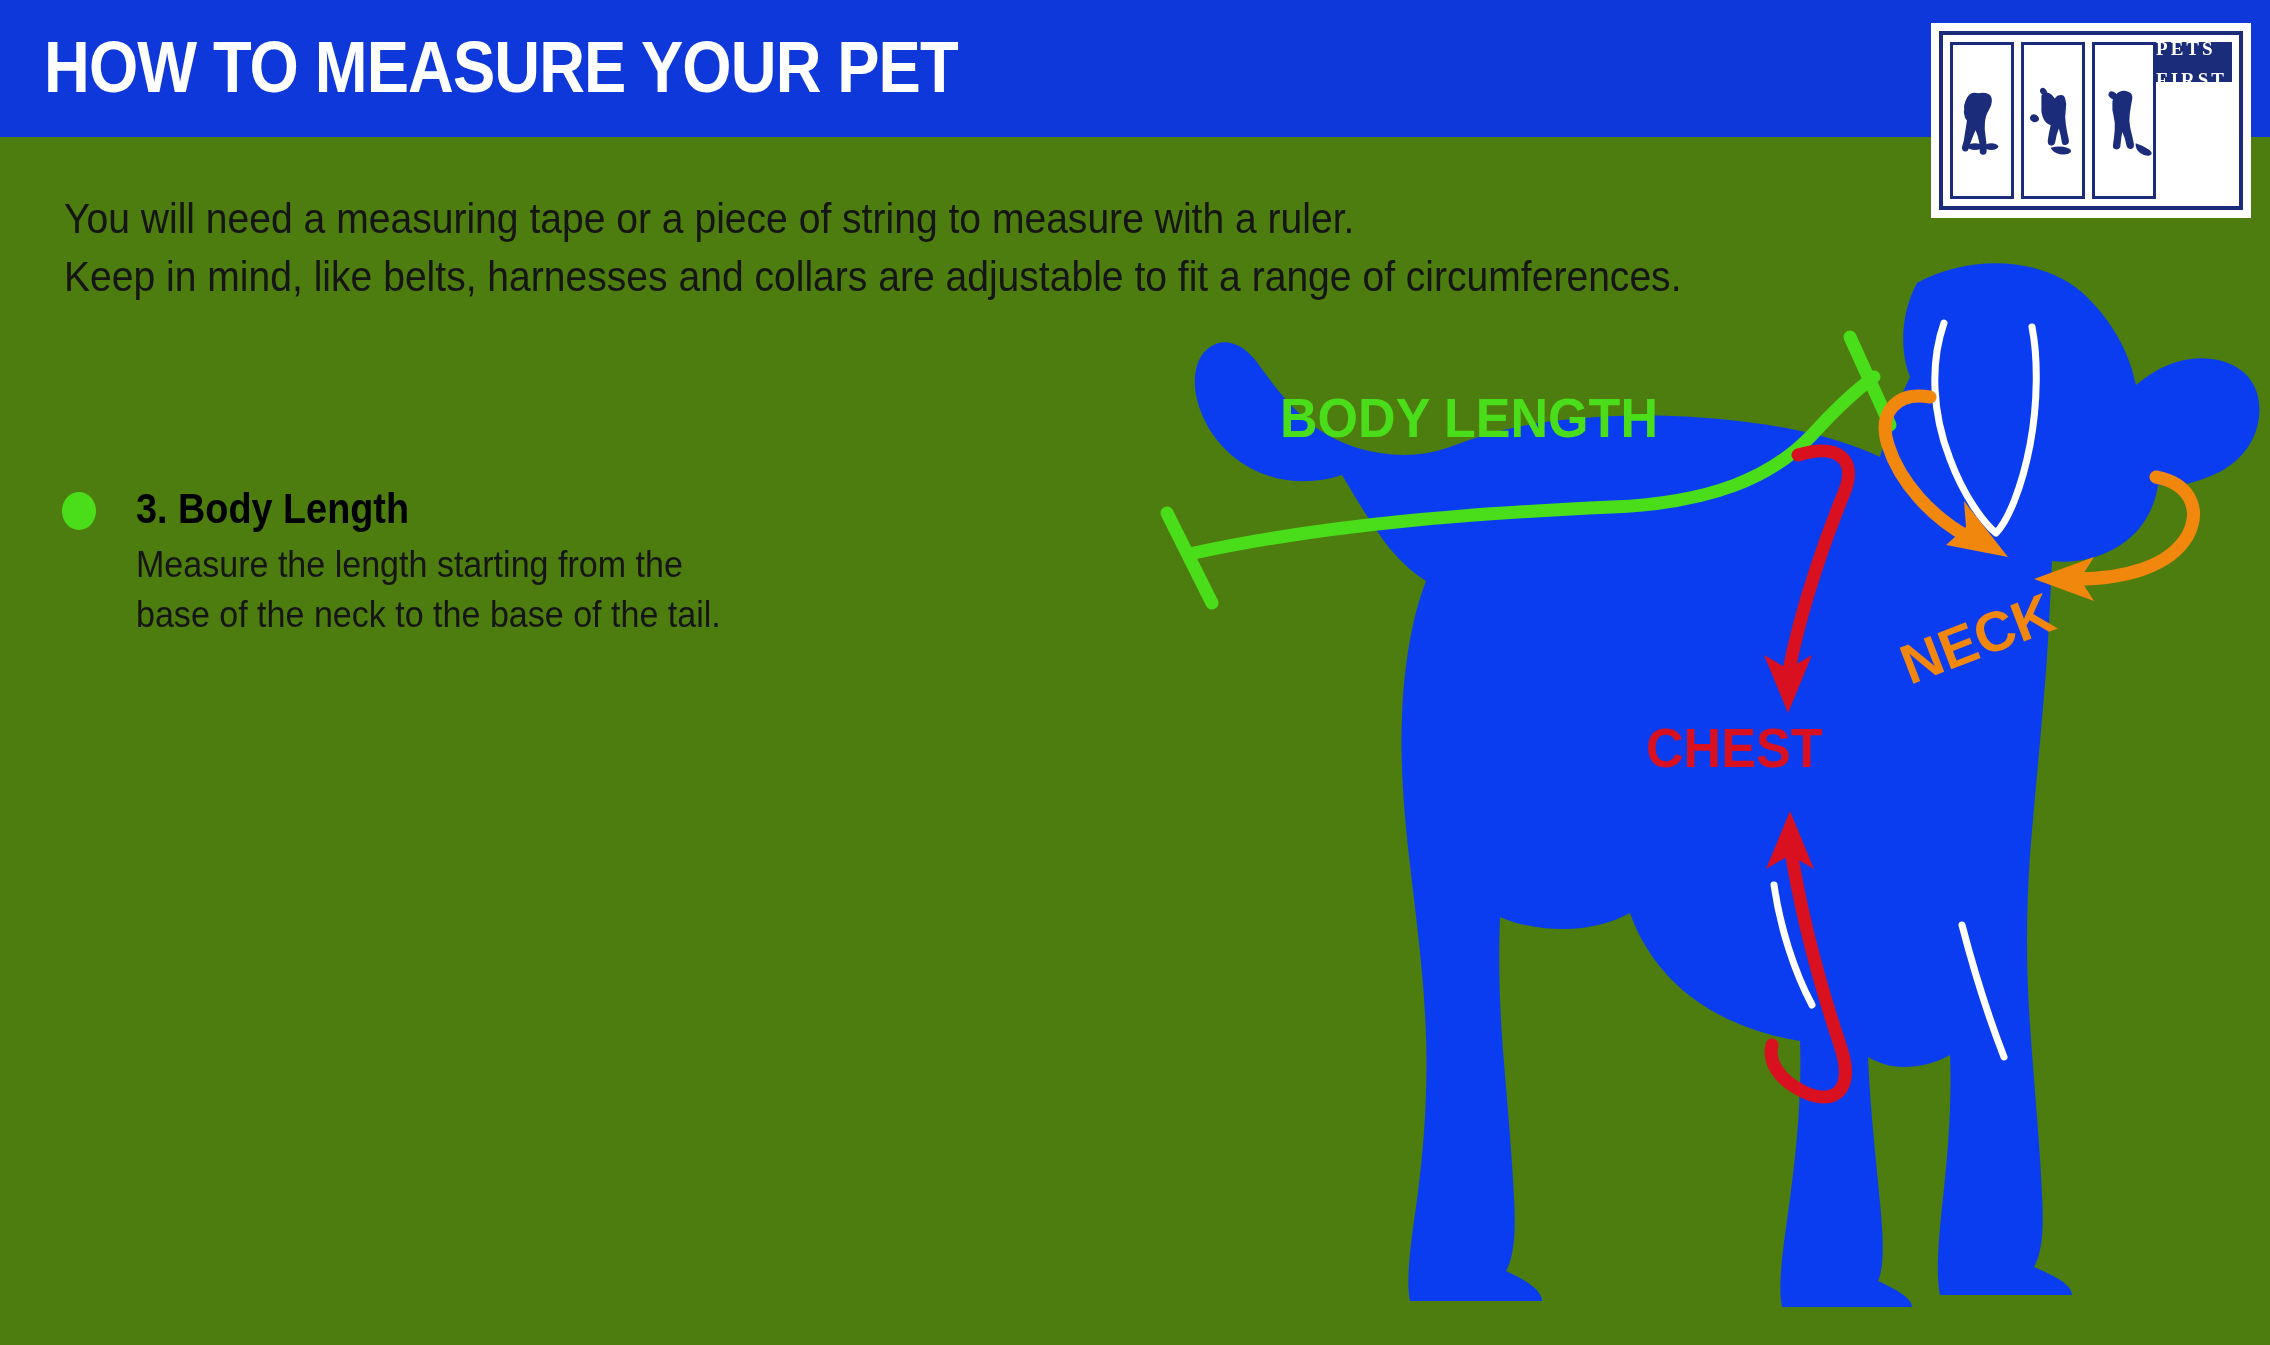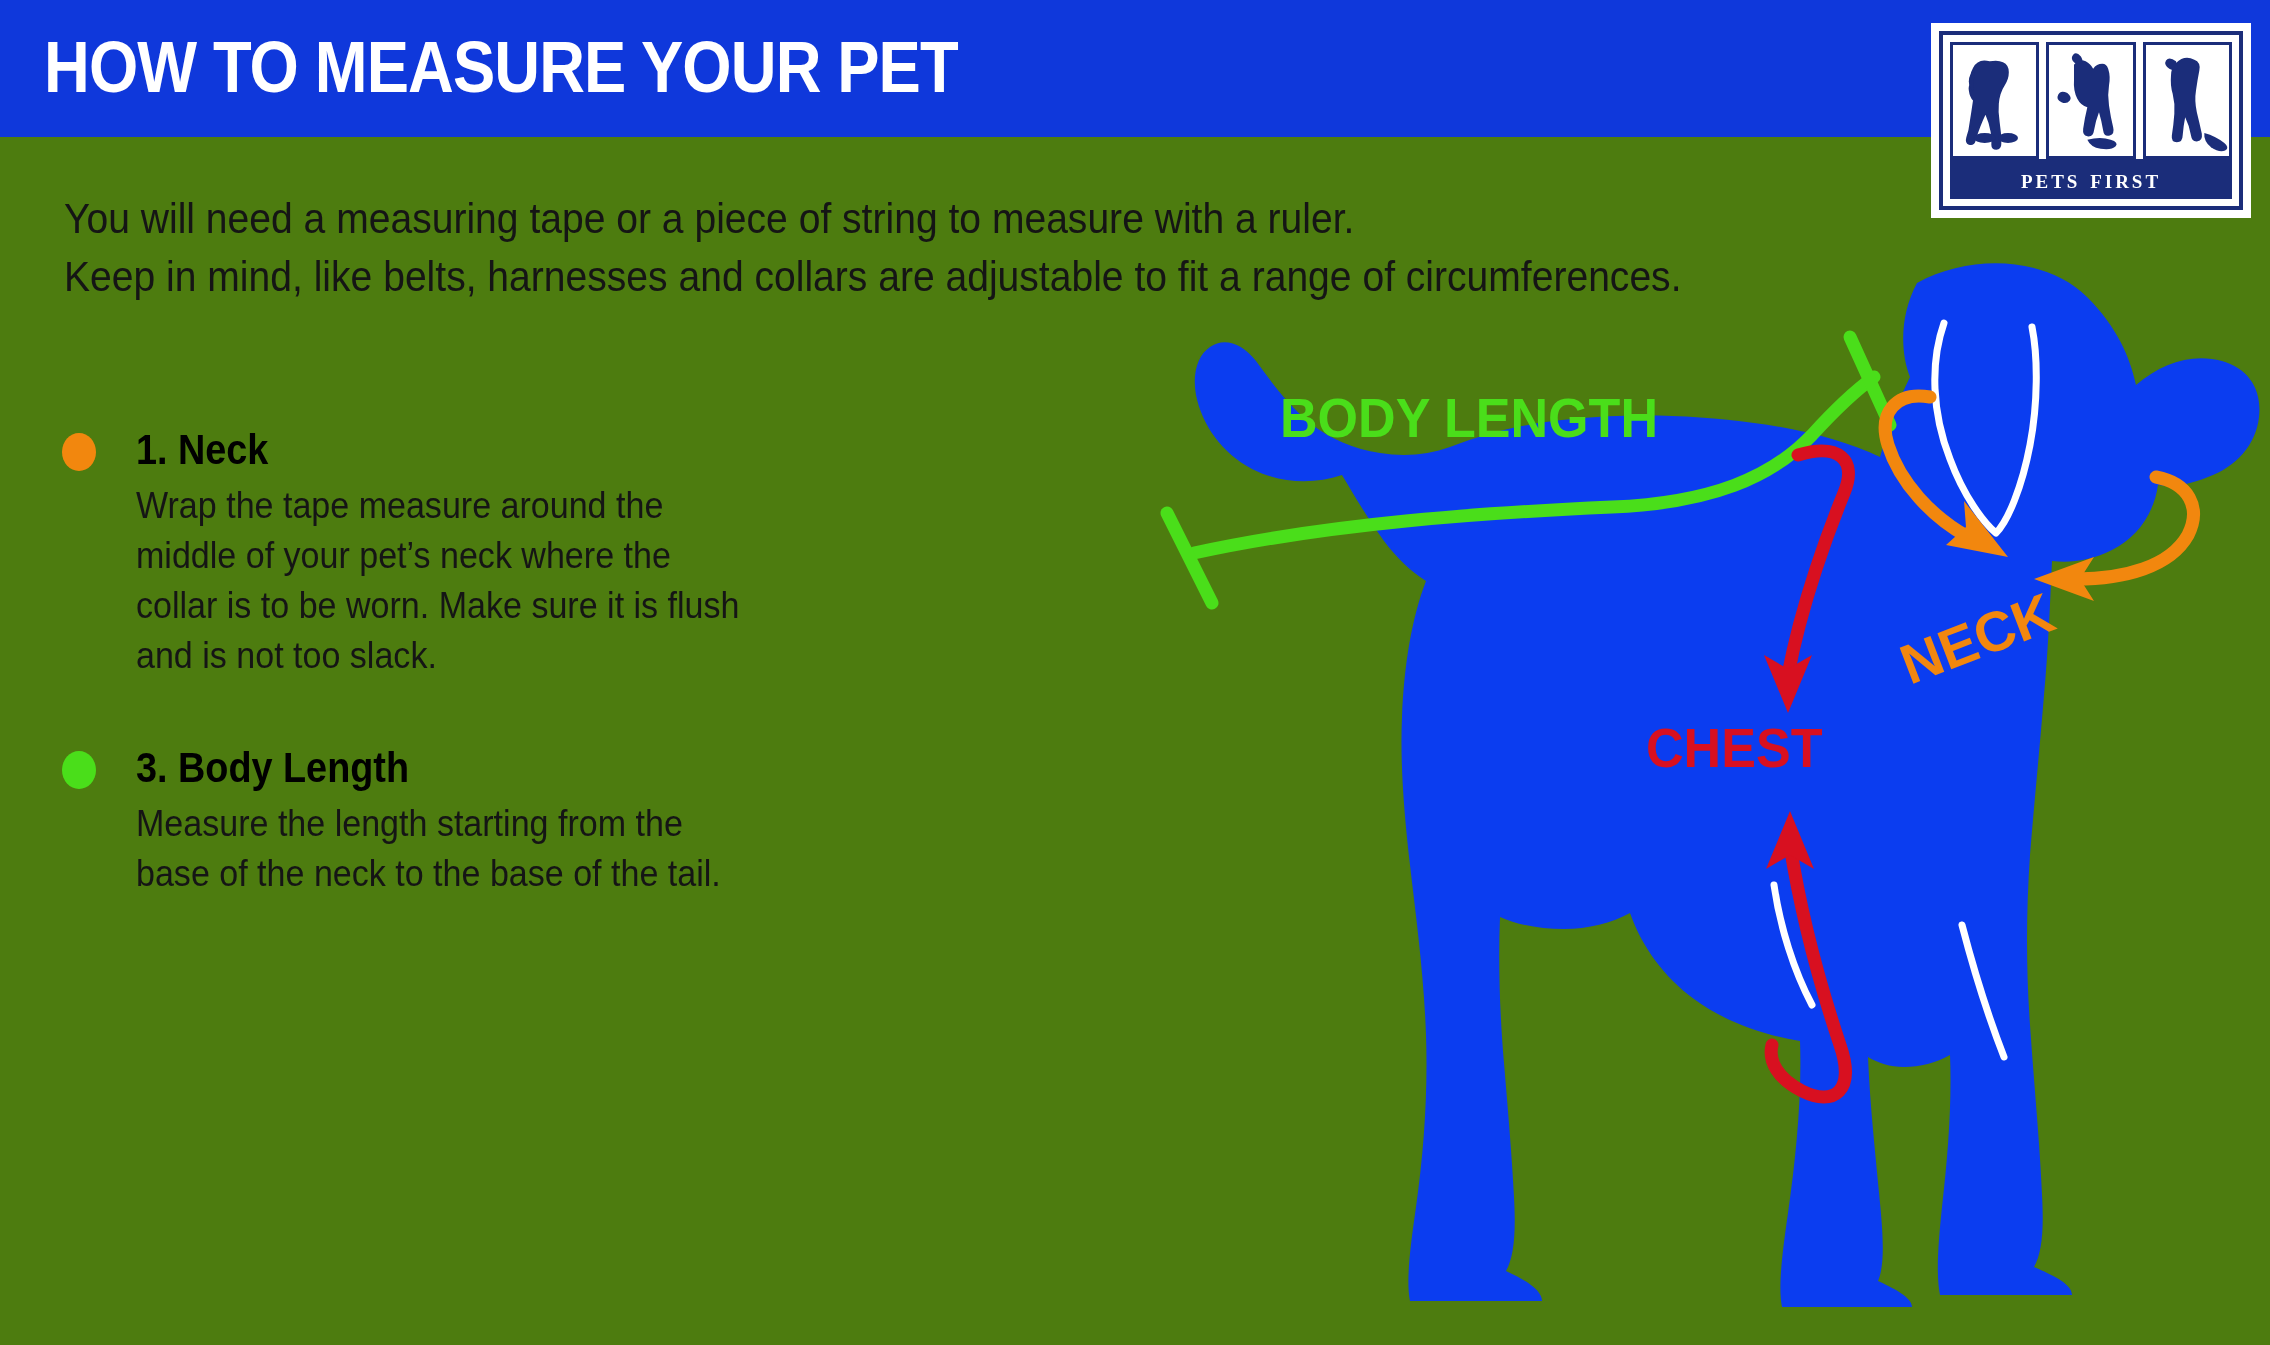--- a/index.html
+++ b/index.html
@@ -53,21 +53,21 @@
     box-sizing: border-box;
     padding: 8px;
   }
   .logo-inner {
     width: 100%;
     height: 100%;
     border: 4px solid #1b2d7a;
     box-sizing: border-box;
     padding: 7px;
     display: flex;
-    flex-direction: column;
+    flex-direction: row;
   }
   .logo-panels {
     display: flex;
     gap: 7px;
     flex: 1 1 auto;
   }
   .logo-panel {
     flex: 1 1 0;
     border: 3px solid #1b2d7a;
     box-sizing: border-box;
@@ -203,25 +203,20 @@
     </div>
   </div>
 
   <div class="intro">
     <div>You will need a measuring tape or a piece of string to measure with a ruler.</div>
     <div>Keep in mind, like belts, harnesses and collars are adjustable to fit a range of circumferences.</div>
   </div>
 
   <div class="steps">
 
-    <div class="step">
-      <div class="bullet" style="background:#f2870e"></div>
-      <div class="step-title">1. Neck</div>
-      <div class="step-body">Wrap the tape measure around the middle of your pet’s neck where the collar is to be worn. Make sure it is flush and is not too slack.</div>
-    </div>
 
 
     <div class="step" style="margin-top:59px">
       <div class="bullet" style="background:#4ade1a"></div>
       <div class="step-title">3. Body Length</div>
       <div class="step-body">Measure the length starting from the base of the neck to the base of the tail.</div>
     </div>
 
   </div>
 

